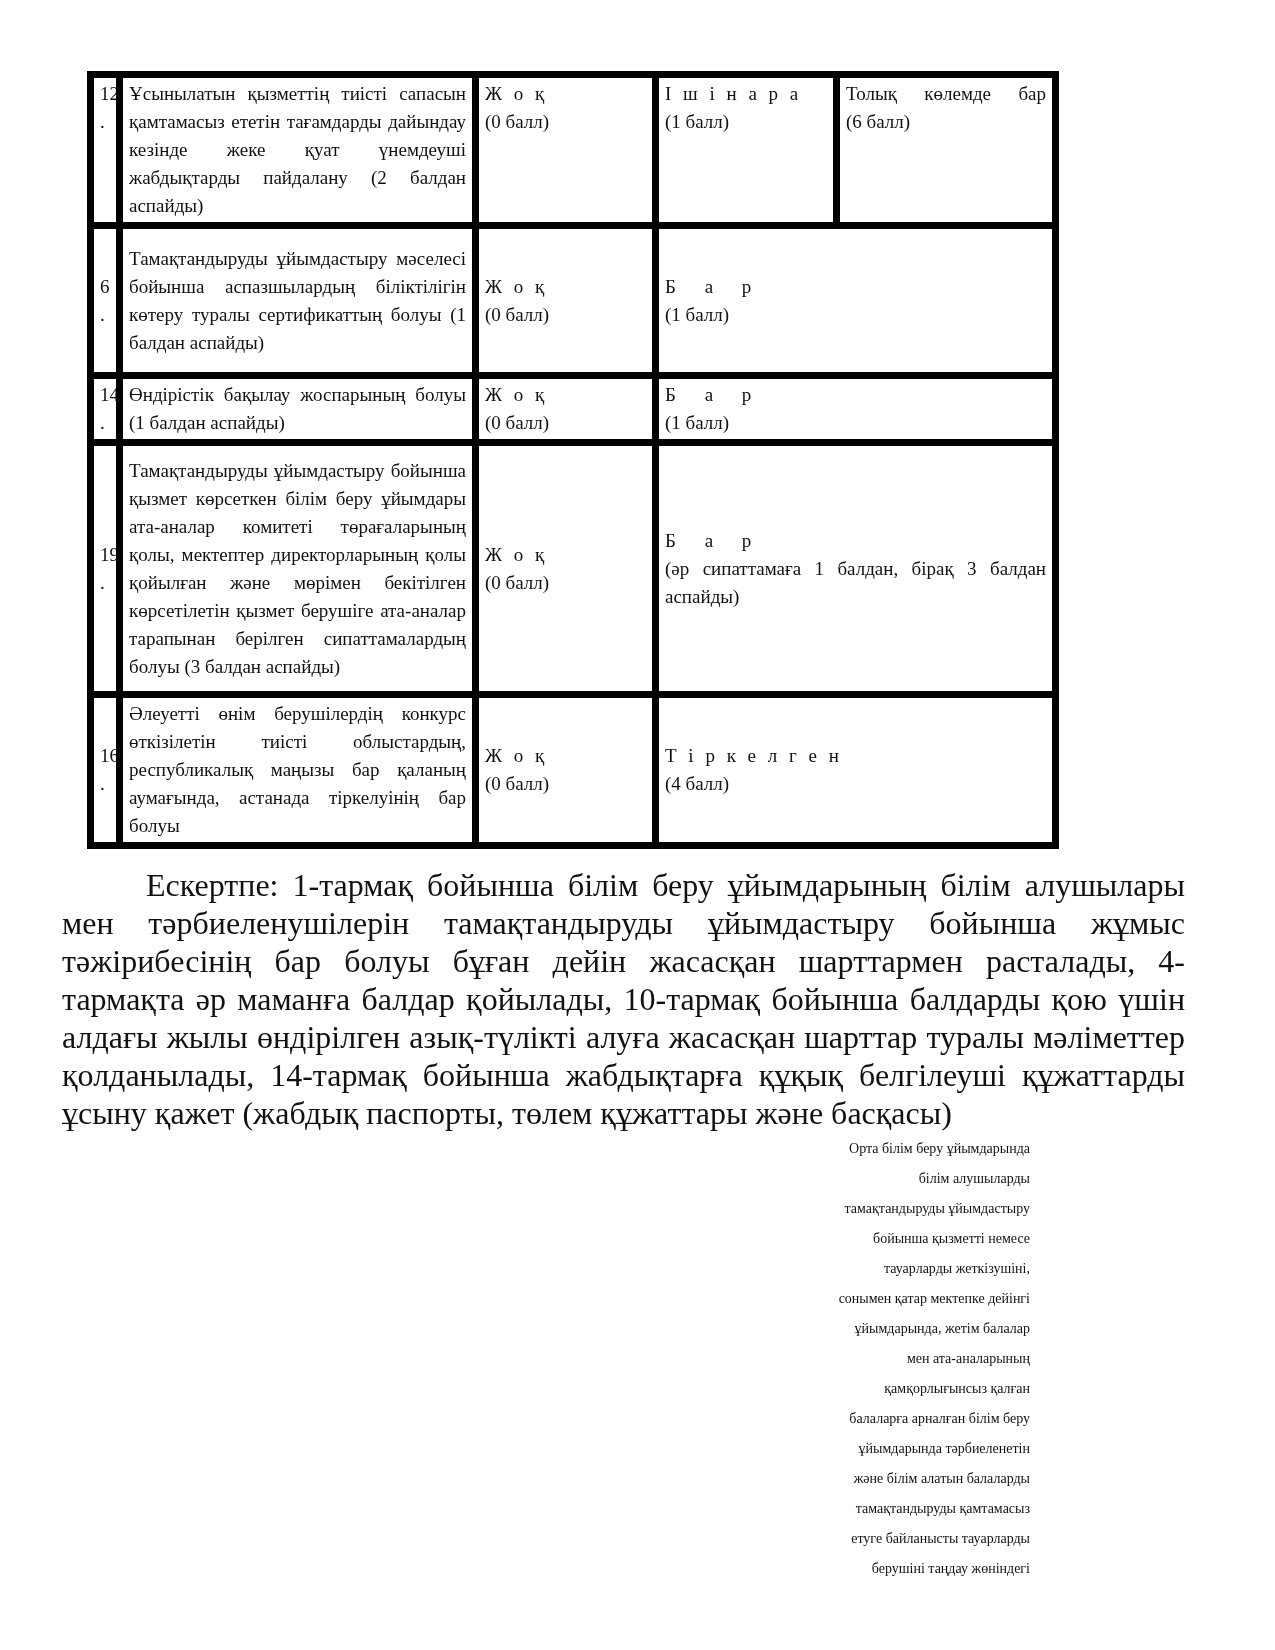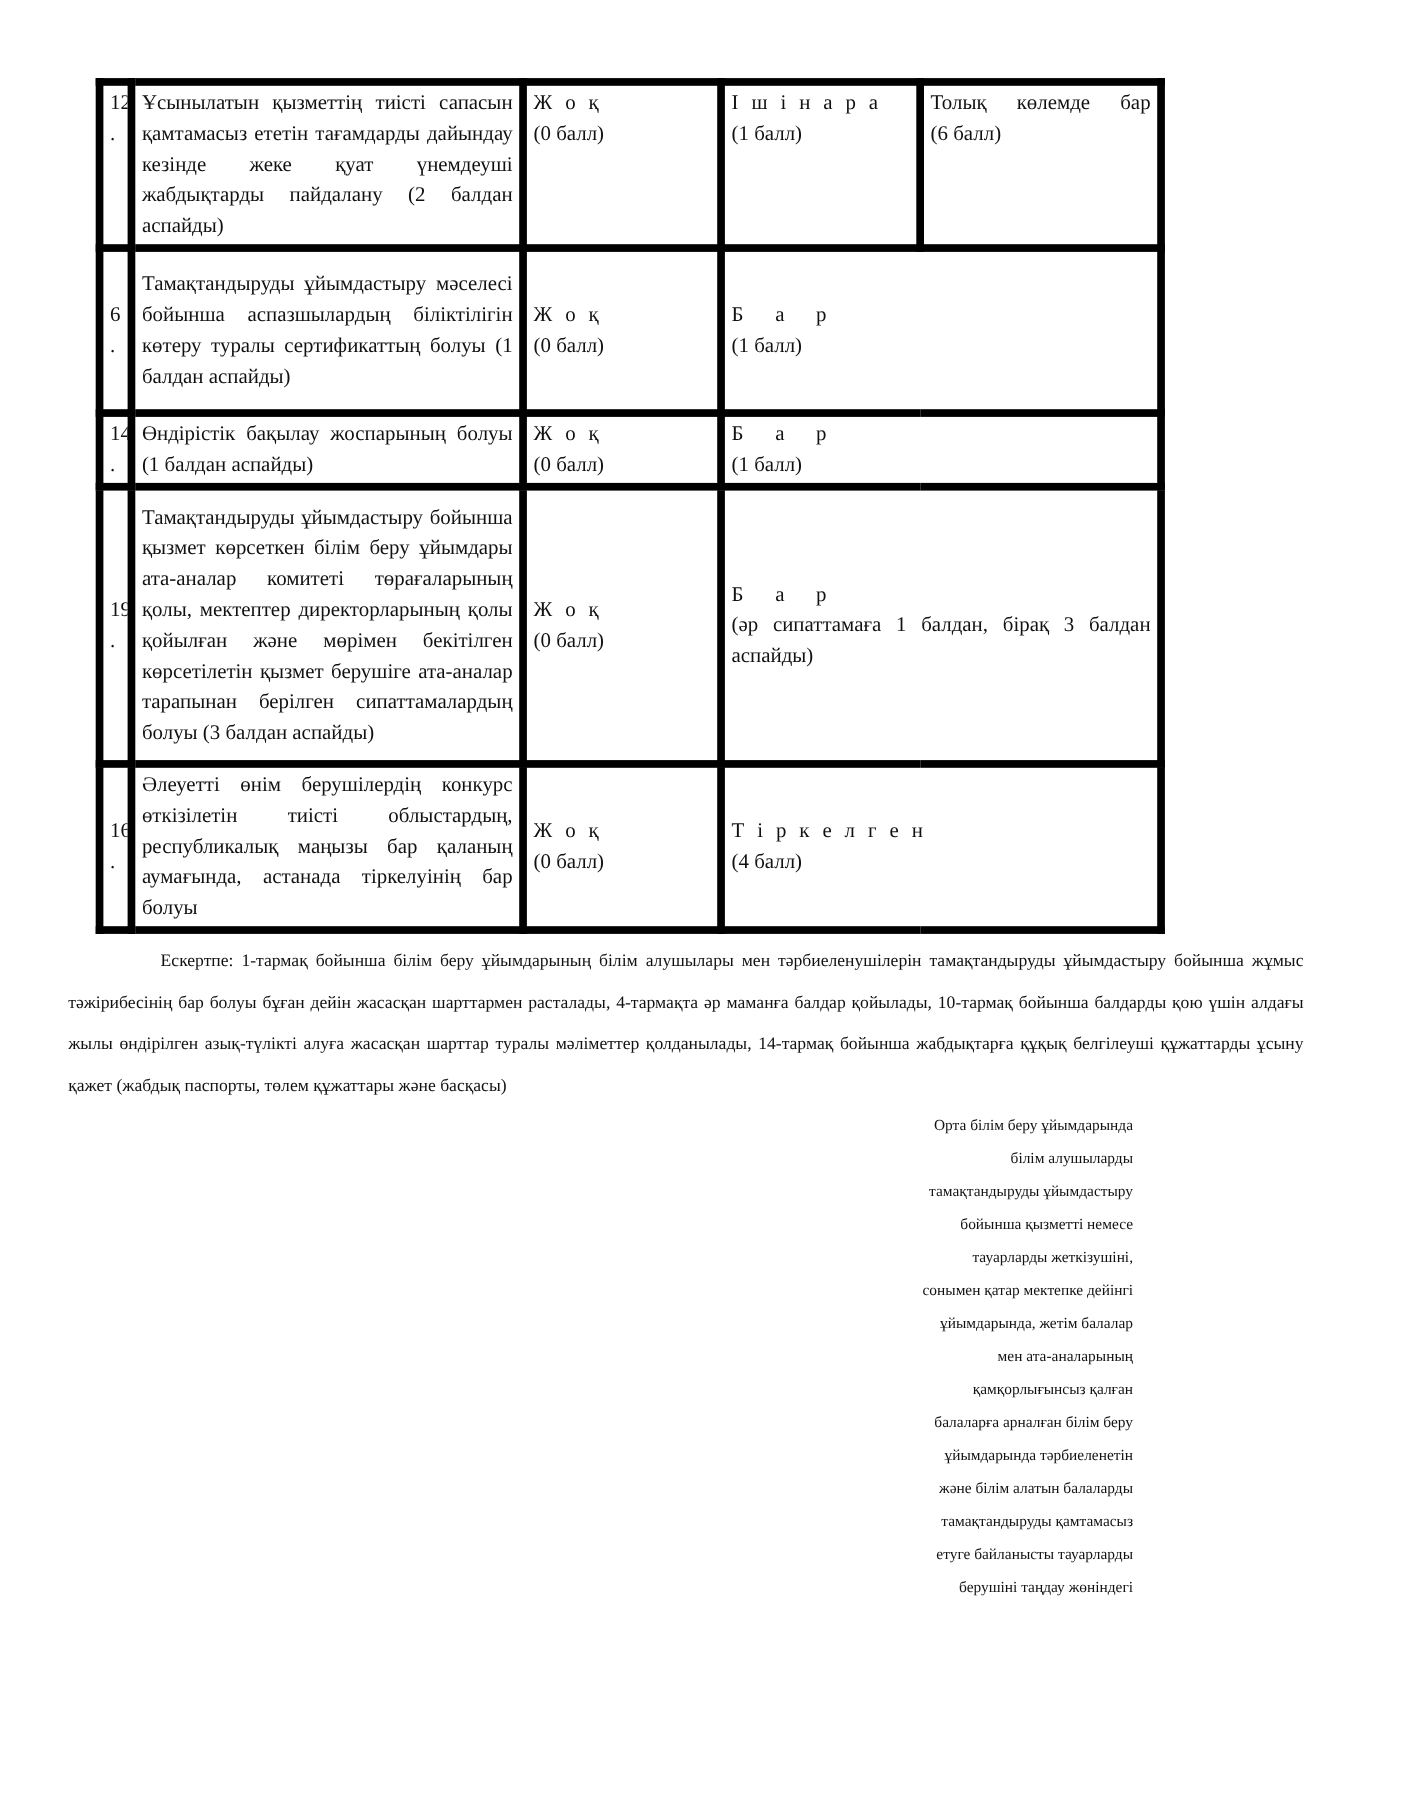--- a/index.html
+++ b/index.html
@@ -37,23 +37,23 @@
   td.crit { text-align: justify; }
   .opt-label.sp1 { word-spacing: 7px; }
   .opt-label.sp2 { word-spacing: 24px; }
   .opt-label.stretch { text-align: justify; text-align-last: justify; }
   .opt-score.just { text-align: justify; }
   tr.h143 { height: 143px; }
   tr.h150 { height: 150px; }
   tr.h64  { height: 64px; }
   tr.h252 { height: 252px; }
   .note {
-    margin: 6px 0 0 0;
+    margin: 17px 0 0 0;
     width: 1123px;
-    font-size: 16px;
+    font-size: 32px;
     line-height: 38px;
     text-align: justify;
     text-indent: 84px;
   }
   .annex {
     margin: 2px 0 0 536px;
     width: 432px;
     font-size: 14px;
     line-height: 30px;
     text-align: right;

